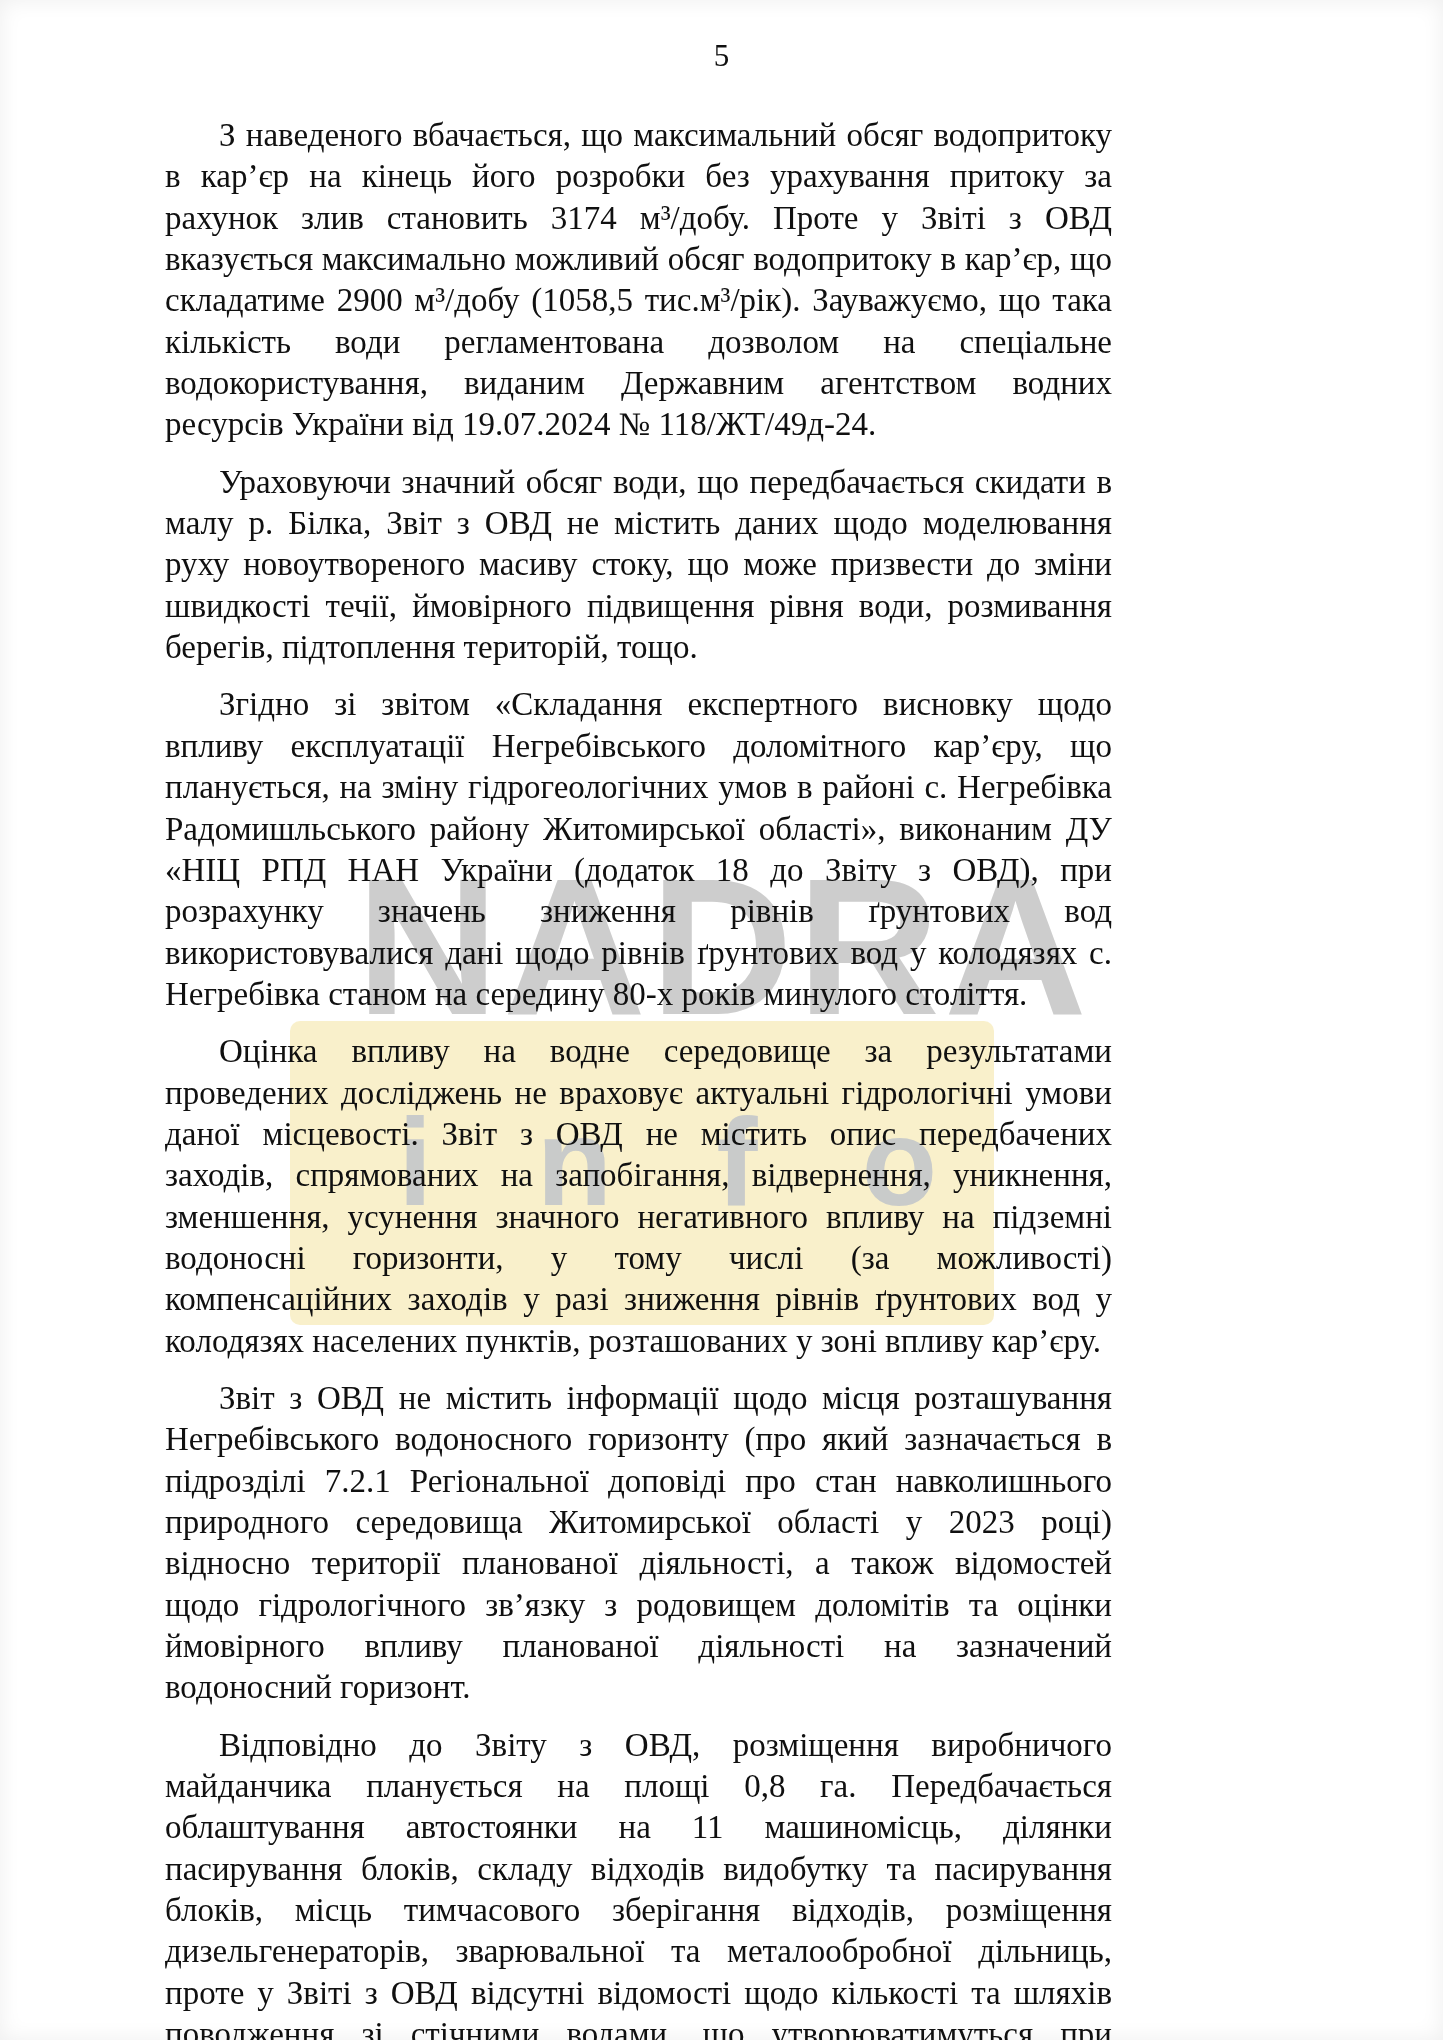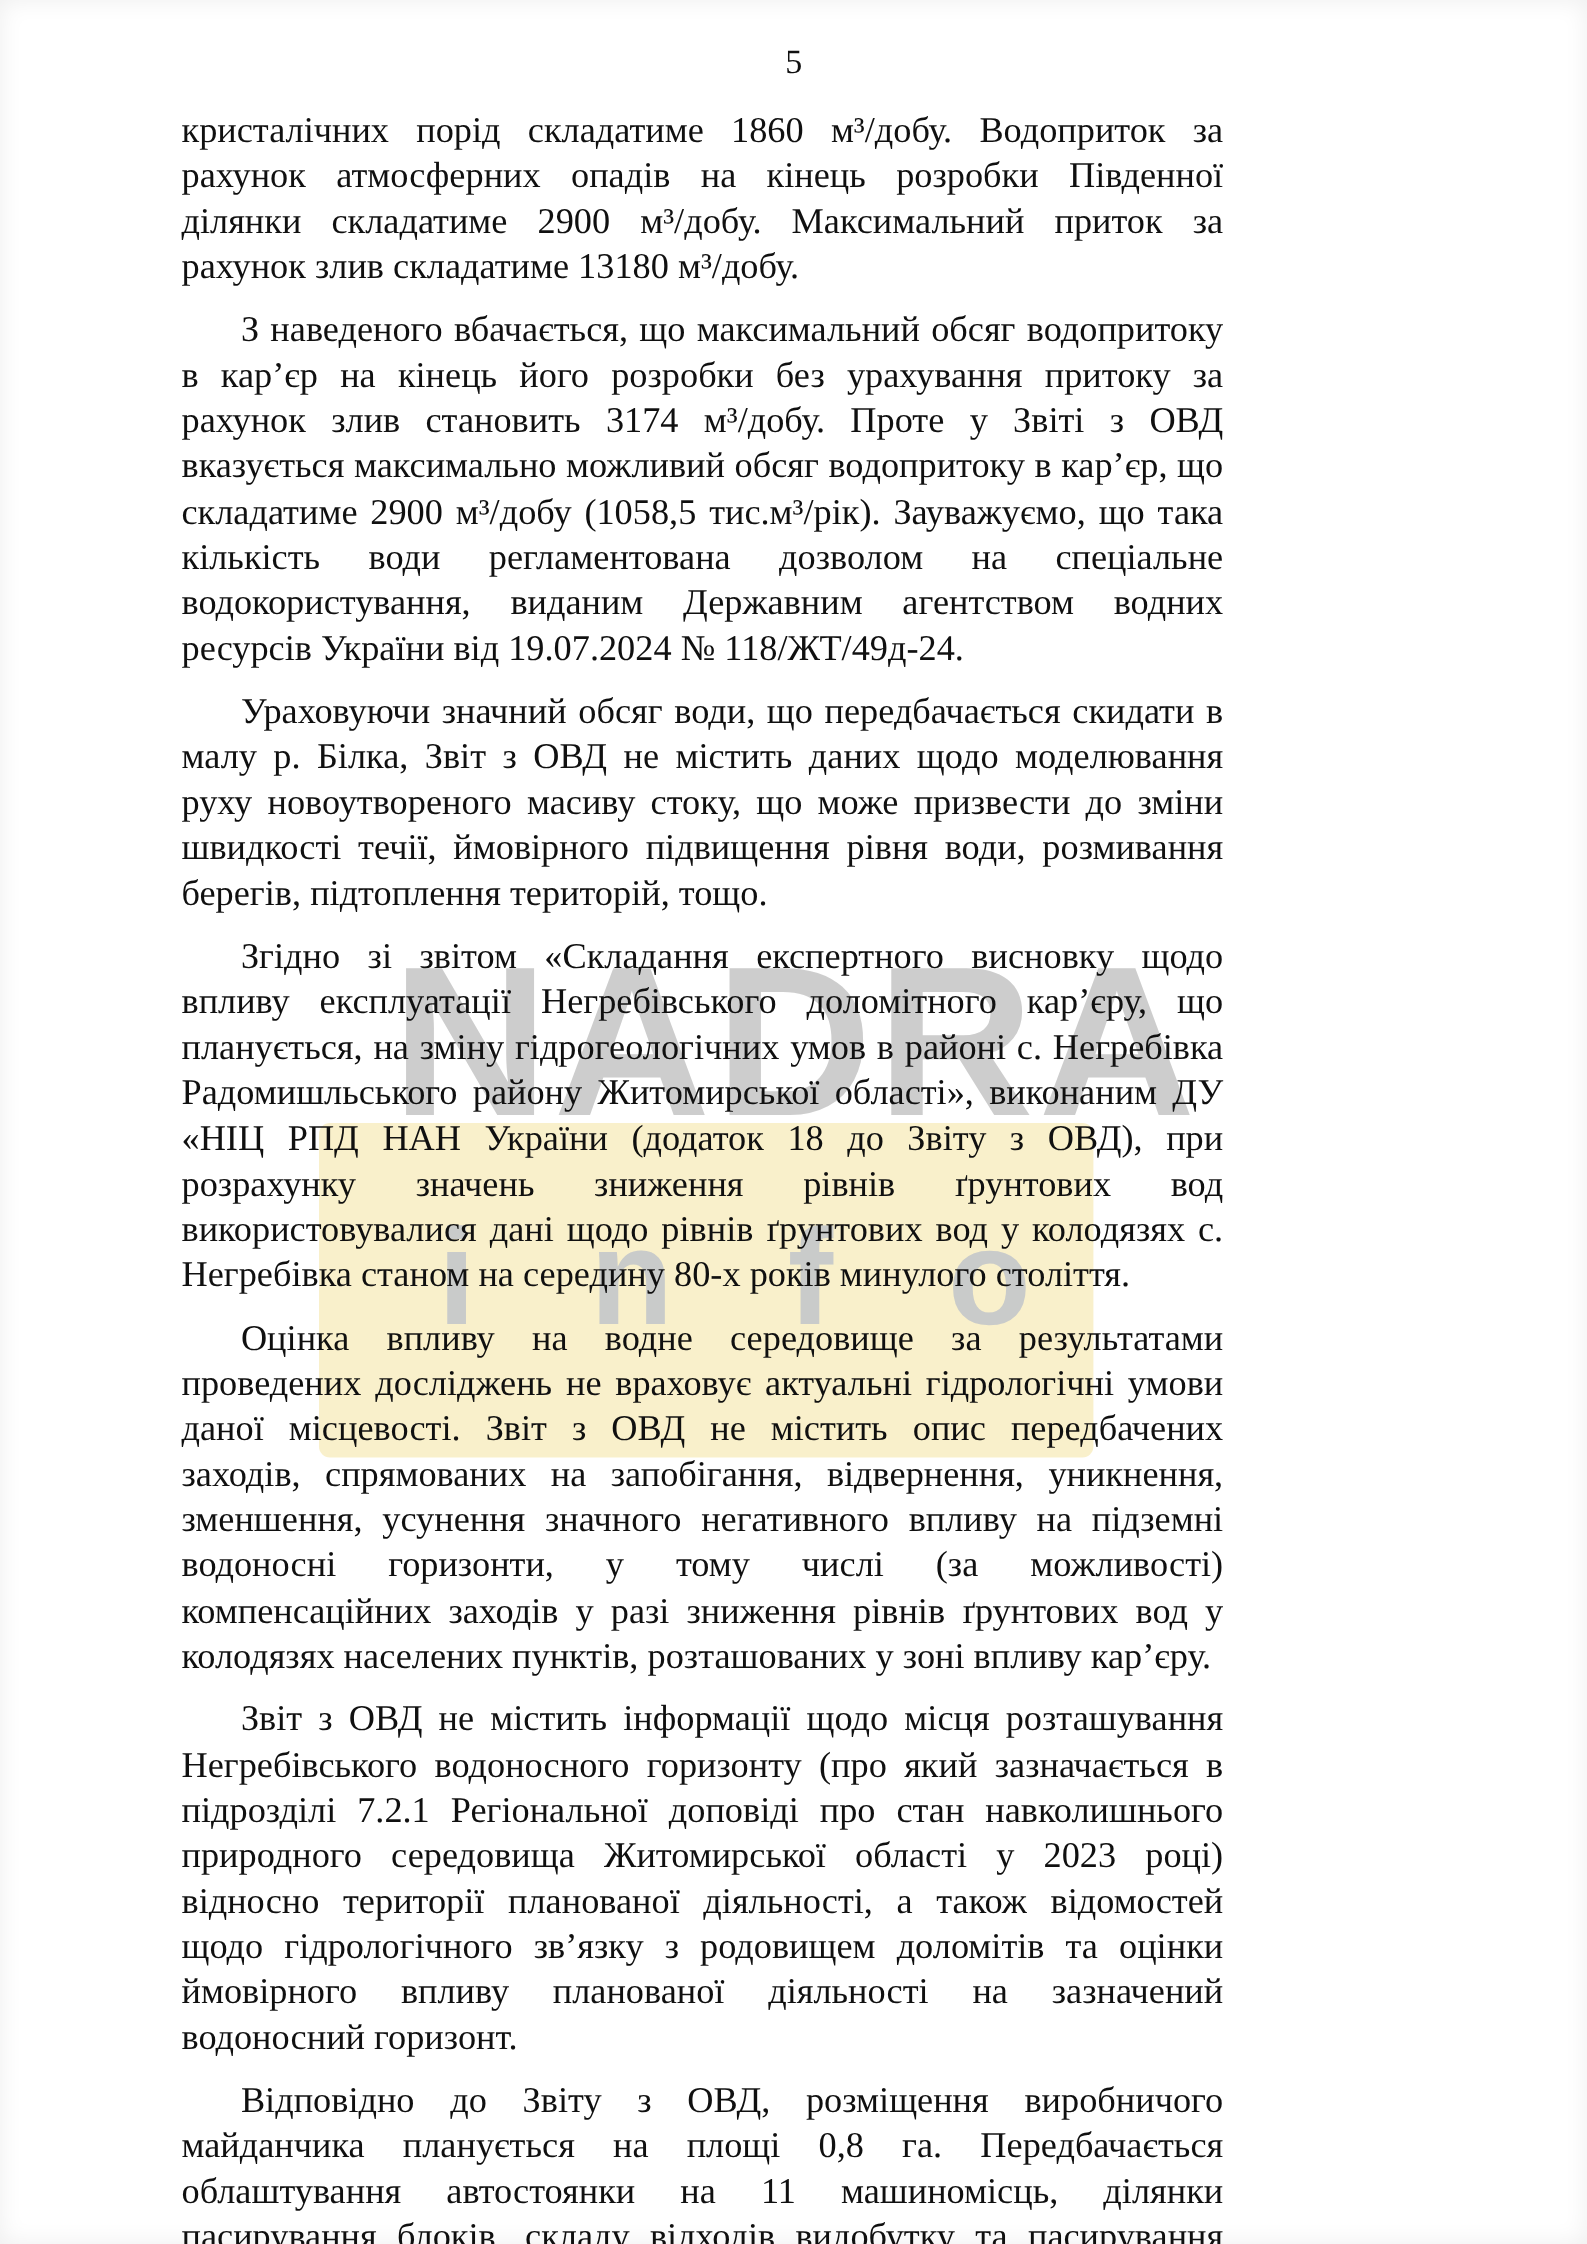--- a/index.html
+++ b/index.html
@@ -76,21 +76,20 @@
 
 <div class="page-number">5</div>
 
 <div class="highlight-marker"></div>
 
 <div class="watermark-nadra">NADRA</div>
 
 <div class="watermark-info">info</div>
 
 <div class="text-block">
-  <p>кристалічних порід складатиме 1860 м³/добу. Водоприток за рахунок атмосферних опадів на кінець розробки Південної ділянки складатиме 2900 м³/добу. Максимальний приток за рахунок злив складатиме 13180 м³/добу.</p>
   <p class="indent">З наведеного вбачається, що максимальний обсяг водопритоку в кар’єр на кінець його розробки без урахування притоку за рахунок злив становить 3174 м³/добу. Проте у Звіті з ОВД вказується максимально можливий обсяг водопритоку в кар’єр, що складатиме 2900 м³/добу (1058,5 тис.м³/рік). Зауважуємо, що така кількість води регламентована дозволом на спеціальне водокористування, виданим Державним агентством водних ресурсів України від 19.07.2024 № 118/ЖТ/49д-24.</p>
   <p class="indent">Ураховуючи значний обсяг води, що передбачається скидати в малу р. Білка, Звіт з ОВД не містить даних щодо моделювання руху новоутвореного масиву стоку, що може призвести до зміни швидкості течії, ймовірного підвищення рівня води, розмивання берегів, підтоплення територій, тощо.</p>
   <p class="indent">Згідно зі звітом «Складання експертного висновку щодо впливу експлуатації Негребівського доломітного кар’єру, що планується, на зміну гідрогеологічних умов в районі с. Негребівка Радомишльського району Житомирської області», виконаним ДУ «НІЦ РПД НАН України (додаток 18 до Звіту з ОВД), при розрахунку значень зниження рівнів ґрунтових вод використовувалися дані щодо рівнів ґрунтових вод у колодязях с. Негребівка станом на середину 80-х років минулого століття.</p>
   <p class="indent">Оцінка впливу на водне середовище за результатами проведених досліджень не враховує актуальні гідрологічні умови даної місцевості. Звіт з ОВД не містить опис передбачених заходів, спрямованих на запобігання, відвернення, уникнення, зменшення, усунення значного негативного впливу на підземні водоносні горизонти, у тому числі (за можливості) компенсаційних заходів у разі зниження рівнів ґрунтових вод у колодязях населених пунктів, розташованих у зоні впливу кар’єру.</p>
   <p class="indent">Звіт з ОВД не містить інформації щодо місця розташування Негребівського водоносного горизонту (про який зазначається в підрозділі 7.2.1 Регіональної доповіді про стан навколишнього природного середовища Житомирської області у 2023 році) відносно території планованої діяльності, а також відомостей щодо гідрологічного зв’язку з родовищем доломітів та оцінки ймовірного впливу планованої діяльності на зазначений водоносний горизонт.</p>
   <p class="indent">Відповідно до Звіту з ОВД, розміщення виробничого майданчика планується на площі 0,8 га. Передбачається облаштування автостоянки на 11 машиномісць, ділянки пасирування блоків, складу відходів видобутку та пасирування блоків, місць тимчасового зберігання відходів, розміщення дизельгенераторів, зварювальної та металообробної дільниць, проте у Звіті з ОВД відсутні відомості щодо кількості та шляхів поводження зі стічними водами, що утворюватимуться при випадінні атмосферних опадів на території промислового майданчика з урахуванням розміщення на ньому вищенаведених об’єктів.</p>
 
 </div>
 
 </body></html>

